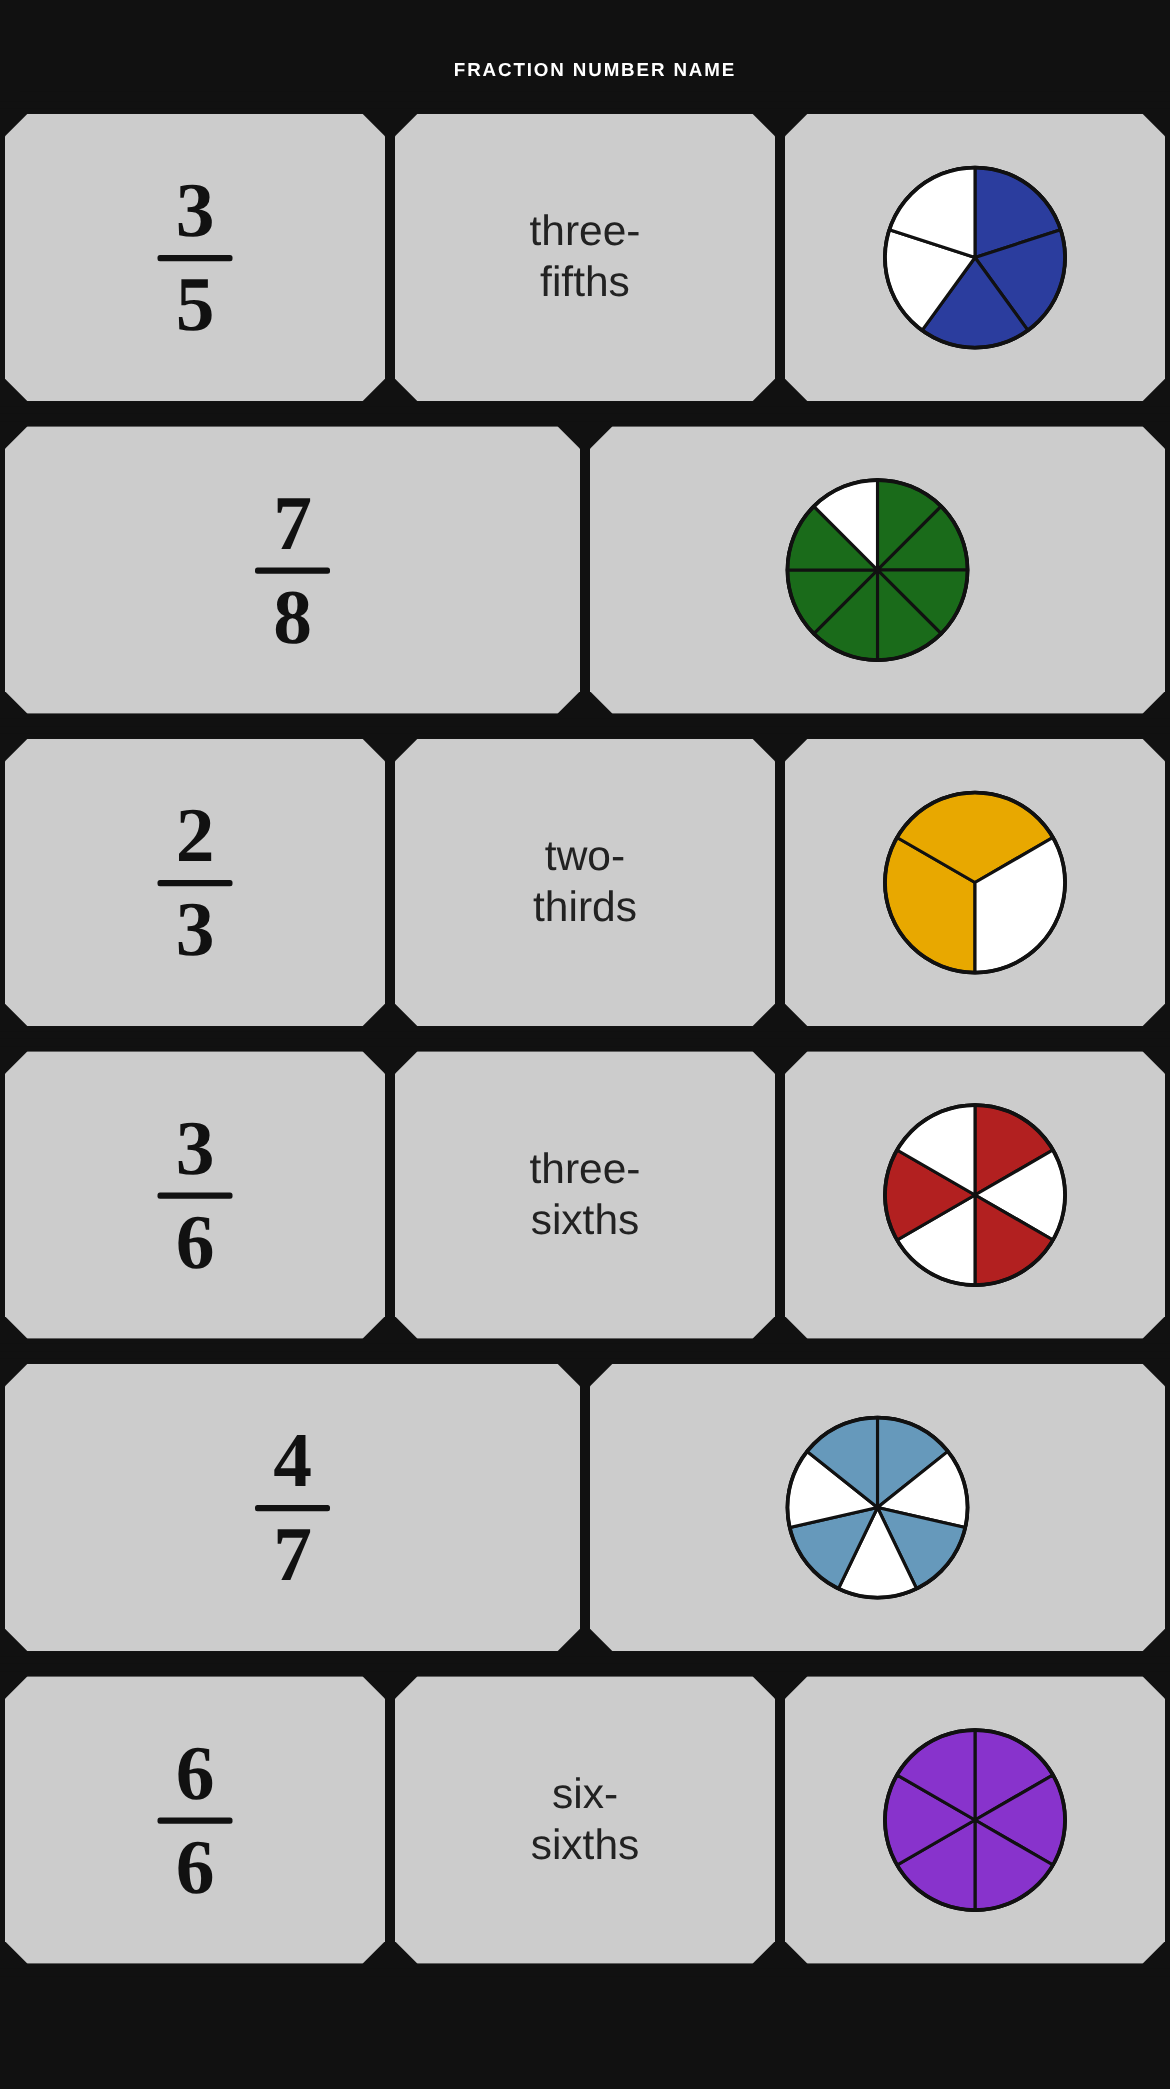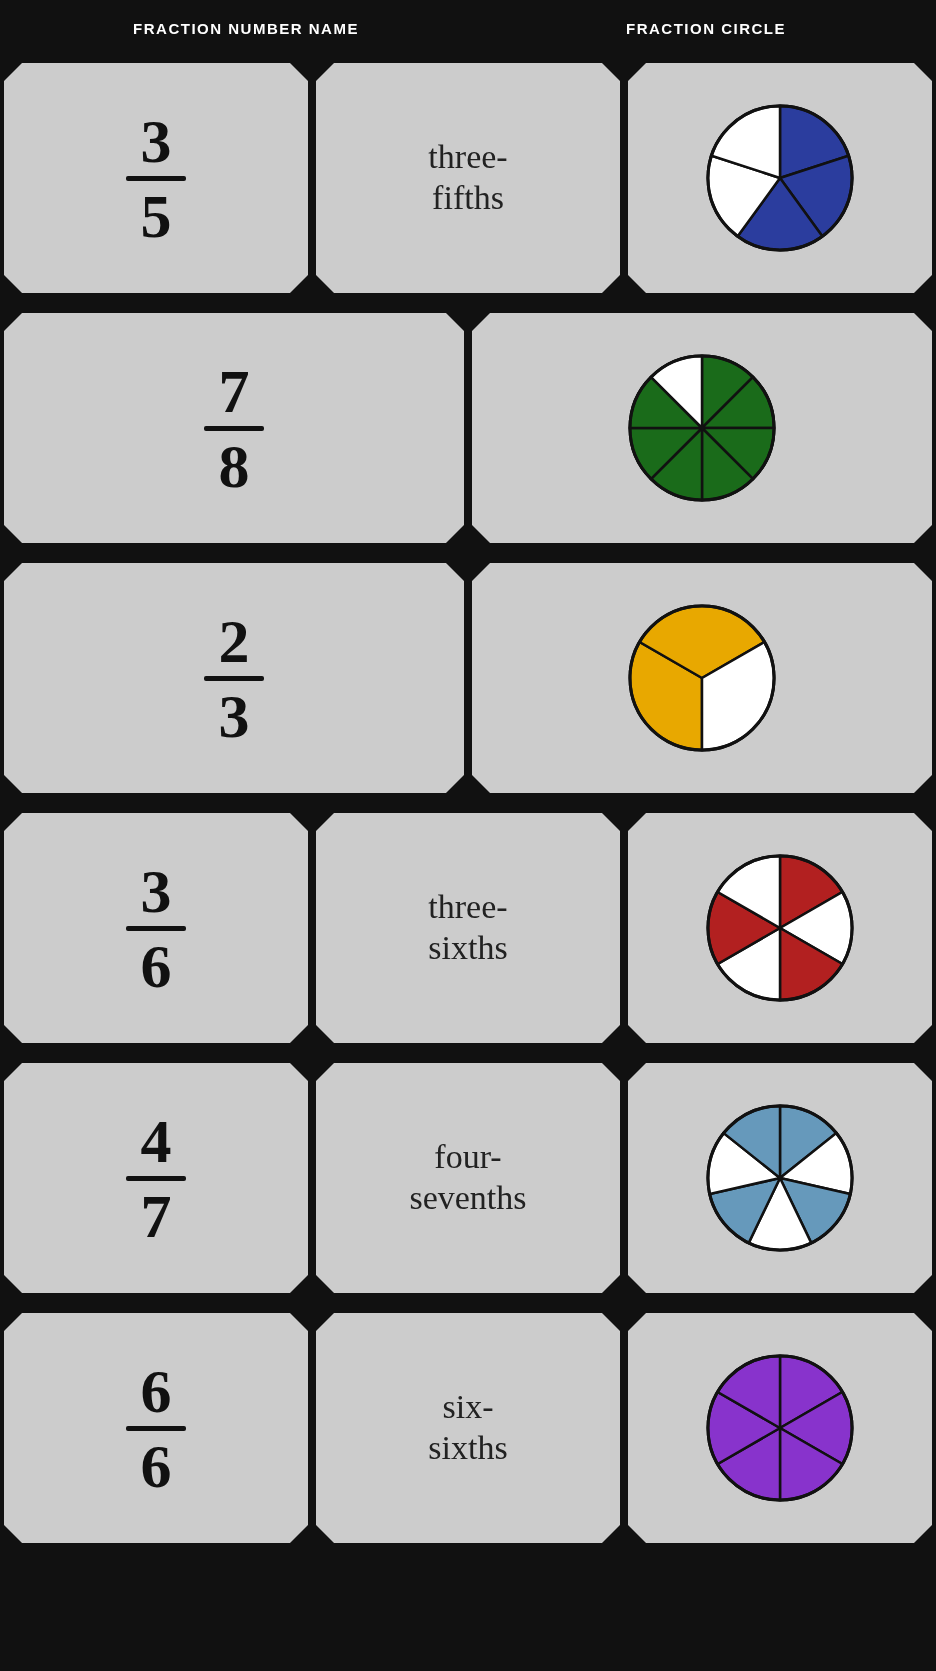--- a/index.html
+++ b/index.html
@@ -11,20 +11,21 @@
       font-family: 'Arial Black', Arial, sans-serif;
       display: flex;
       flex-direction: column;
       align-items: center;
     }
 
     .header-row {
       display: flex;
       width: 100%;
       padding: 12px 0 8px 16px;
+      margin-top: 28px;
     }
 
     .header-cell {
       flex: 1;
       text-align: center;
       color: #222;
       font-size: 15px;
       font-weight: 900;
       letter-spacing: 1.5px;
       text-transform: uppercase;
@@ -89,21 +90,21 @@
       background: #111;
       margin: 4px 0;
       border-radius: 2px;
     }
 
     .fraction-den {
       display: block;
     }
 
     .word-text {
-      font-family: Liberation Serif, serif;
+      font-family: Liberation Sans, sans-serif;
       font-size: 34px;
       color: #222;
       text-align: center;
       line-height: 1.2;
     }
 
     svg.pie {
       width: 160px;
       height: 160px;
     }
@@ -114,21 +115,20 @@
       position: absolute;
       top: 0; left: 0; right: 0; bottom: 0;
       pointer-events: none;
     }
   </style>
 </head>
 <body>
 
 <div class="header-row">
 <div class="header-cell">FRACTION NUMBER NAME</div>
-    <div class="header-cell">FRACTION CIRCLE</div>
   </div>
 
 <div class="grid" id="grid">
 <div class="row">
       <div class="cell">
         <div class="fraction-text">
           <span class="fraction-num">3</span>
           <div class="fraction-line"></div>
           <span class="fraction-den">5</span>
         </div>
@@ -173,20 +173,23 @@
     </div>
     <div class="row">
       <div class="cell">
         <div class="fraction-text">
           <span class="fraction-num">2</span>
           <div class="fraction-line"></div>
           <span class="fraction-den">3</span>
         </div>
       </div>
       <div class="cell">
+        <div class="word-text">two-<br>thirds</div>
+      </div>
+      <div class="cell">
         <svg viewBox="0 0 160 160" width="160" height="160" class="pie">
           <circle cx="80" cy="80" r="72" fill="#ffffff" stroke="#111" stroke-width="3"></circle>
           <path d="M 80 80 L 80 152 A 72 72 0 0 1 17.6461709275204 44.00000000000002 Z" fill="#e8a800" stroke="#111" stroke-width="2.5"></path>
           <path d="M 80 80 L 17.6461709275204 44.00000000000002 A 72 72 0 0 1 142.35382907247956 43.99999999999997 Z" fill="#e8a800" stroke="#111" stroke-width="2.5"></path>
           <path d="M 80 80 L 142.35382907247956 43.99999999999997 A 72 72 0 0 1 80.00000000000003 152 Z" fill="#ffffff" stroke="#111" stroke-width="2.5"></path>
           <circle cx="80" cy="80" r="72" fill="none" stroke="#111" stroke-width="3"></circle>
         </svg>
       </div>
     </div>
     <div class="row">
@@ -213,23 +216,20 @@
         </svg>
       </div>
     </div>
     <div class="row">
       <div class="cell">
         <div class="fraction-text">
           <span class="fraction-num">4</span>
           <div class="fraction-line"></div>
           <span class="fraction-den">7</span>
         </div>
-      </div>
-      <div class="cell">
-        <div class="word-text">four-<br>sevenths</div>
       </div>
       <div class="cell">
         <svg viewBox="0 0 160 160" width="160" height="160" class="pie">
           <circle cx="80" cy="80" r="72" fill="#ffffff" stroke="#111" stroke-width="3"></circle>
           <path d="M 80 80 L 80 8 A 72 72 0 0 1 136.29186673769814 35.10873426617119 Z" fill="#6699bb" stroke="#111" stroke-width="2.5"></path>
           <path d="M 80 80 L 136.29186673769814 35.10873426617119 A 72 72 0 0 1 150.1948096770913 96.02150724485463 Z" fill="#ffffff" stroke="#111" stroke-width="2.5"></path>
           <path d="M 80 80 L 150.1948096770913 96.02150724485463 A 72 72 0 0 1 111.23962921646418 144.86975848897418 Z" fill="#6699bb" stroke="#111" stroke-width="2.5"></path>
           <path d="M 80 80 L 111.23962921646418 144.86975848897418 A 72 72 0 0 1 48.76037078353582 144.86975848897418 Z" fill="#ffffff" stroke="#111" stroke-width="2.5"></path>
           <path d="M 80 80 L 48.76037078353582 144.86975848897418 A 72 72 0 0 1 9.8051903229087 96.02150724485465 Z" fill="#6699bb" stroke="#111" stroke-width="2.5"></path>
           <path d="M 80 80 L 9.8051903229087 96.02150724485465 A 72 72 0 0 1 23.708133262301843 35.1087342661712 Z" fill="#ffffff" stroke="#111" stroke-width="2.5"></path>

